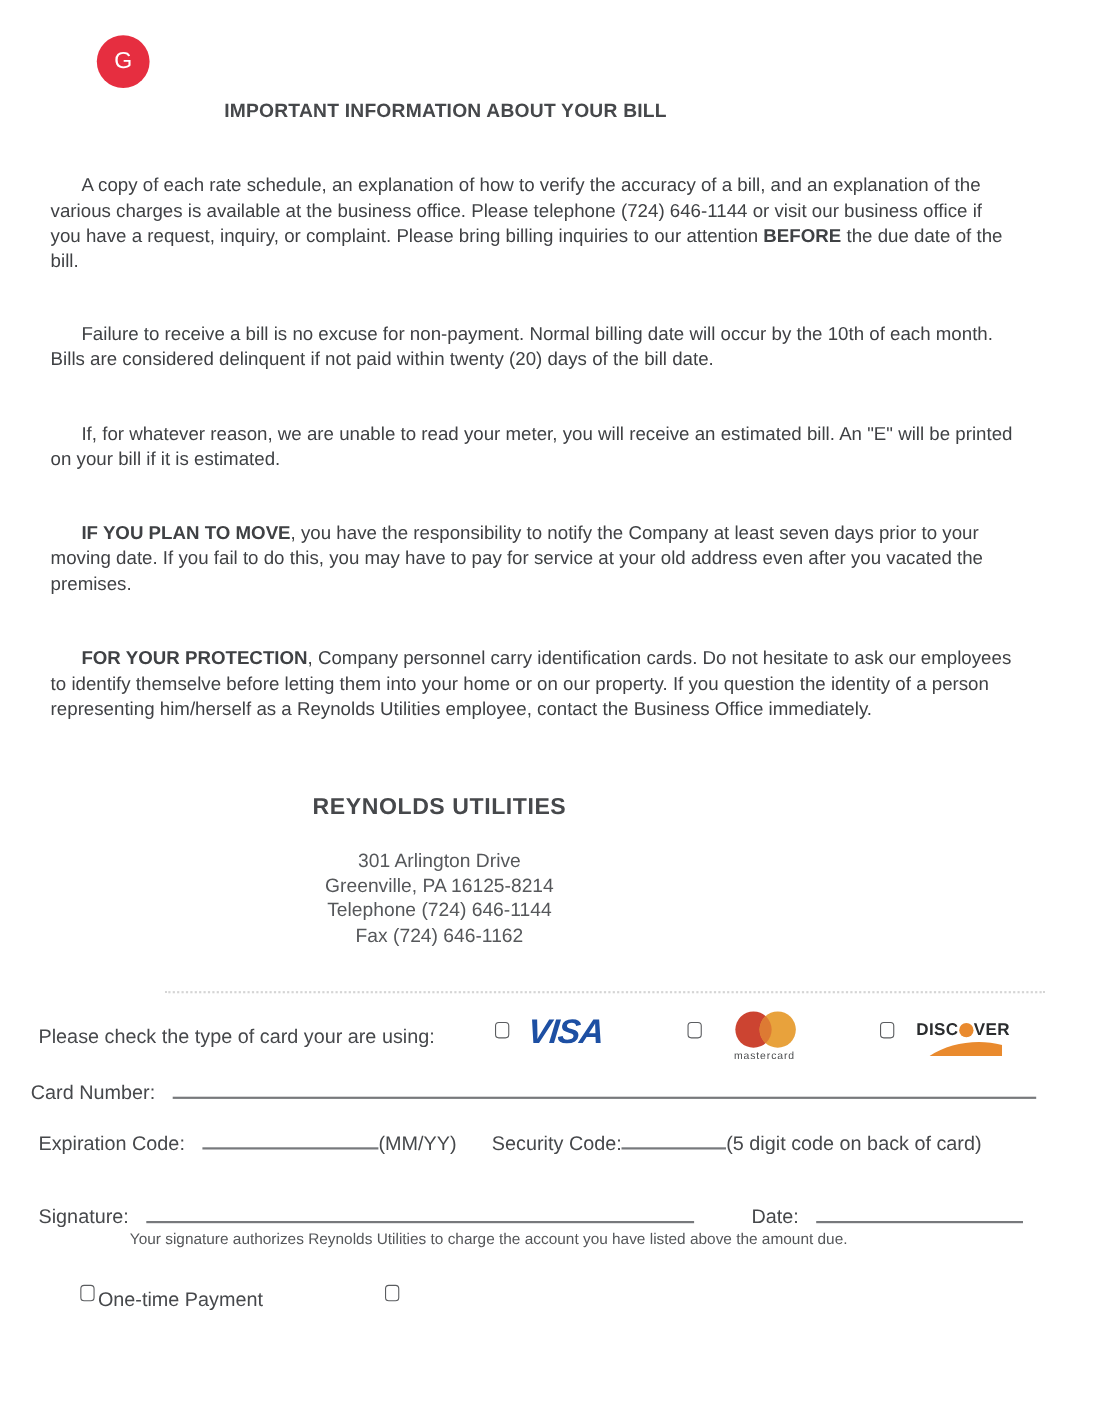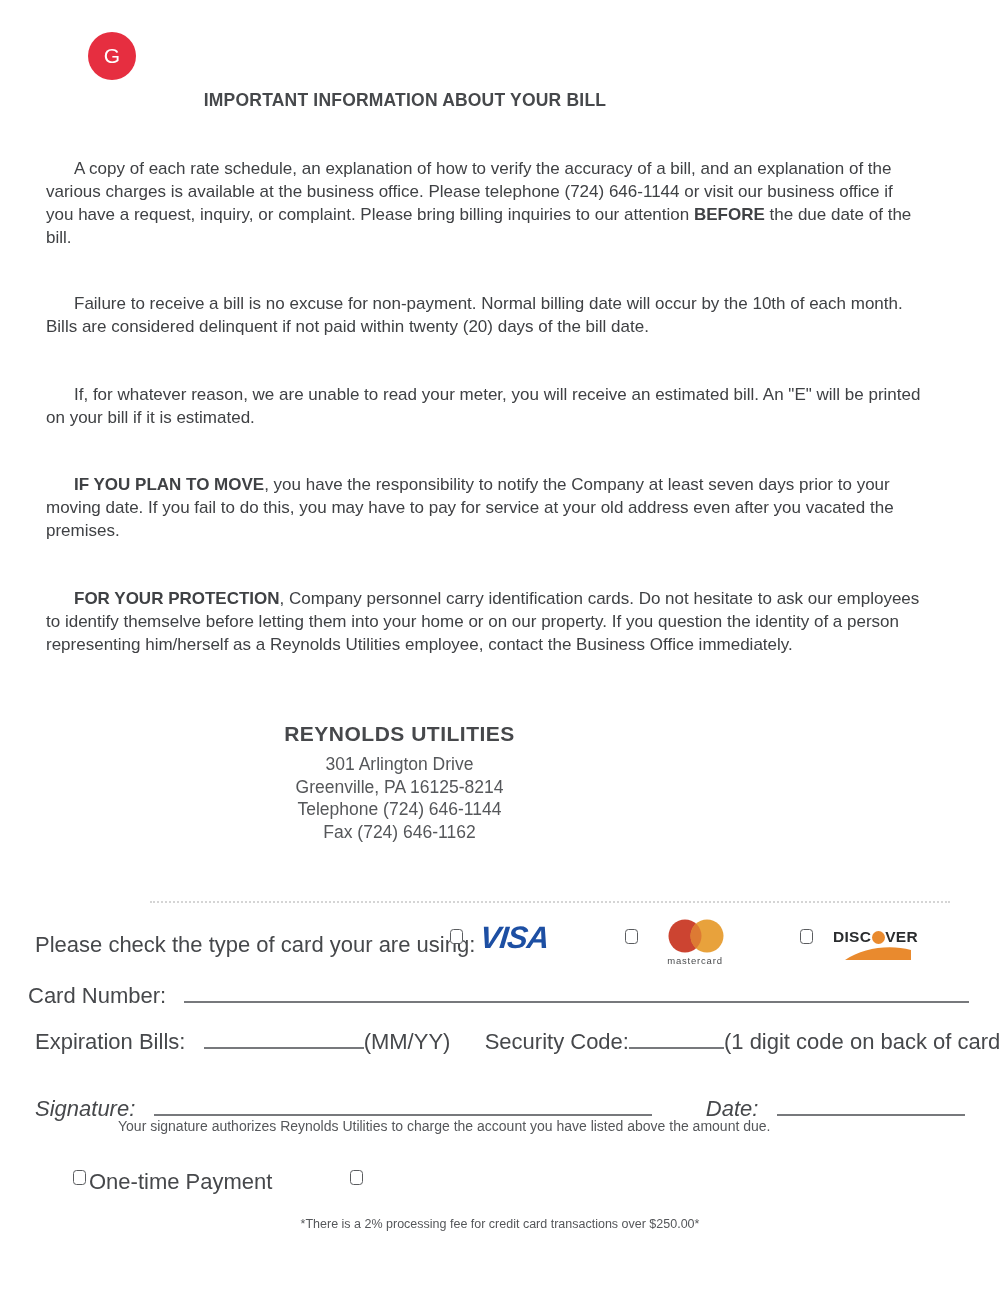--- a/index.html
+++ b/index.html
@@ -30,26 +30,26 @@
     font-size:17px; line-height:23px;
     text-indent:28px;
   }
   .p0 { top:157px; }
   .p1 { top:292px; }
   .p2 { top:383px; }
   .p3 { top:473px; }
   .p4 { top:587px; }
   .company { position:absolute; top:722px; left:0; width:799px; text-align:center; }
   .company-name { font-size:21px; font-weight:bold; letter-spacing:0.5px; color:#46484b; }
-  .company-addr { margin-top:7px; font-size:17.5px; line-height:22.5px; color:#55575a; }
+  .company-addr { margin-top:25px; font-size:17.5px; line-height:22.5px; color:#55575a; }
   .perf {
     position:absolute; top:901px; left:150px; width:800px;
     border-top:2px dotted #c8c8c8; opacity:0.75;
   }
-  .row { position:absolute; font-size:22px; color:#46484b; white-space:nowrap; }
+  .row { position:absolute; font-size:18px; color:#46484b; white-space:nowrap; }
   .cb {
     display:inline-block; width:13px; height:15px;
     border:1.6px solid #5a5c5f; border-radius:3.5px;
     background:#fff; vertical-align:middle;
   }
   .fill-line { display:inline-block; border-bottom:2px solid #77797c; height:16px; vertical-align:baseline; }
   
   .cardtype-label { position:absolute; left:35px; top:932px; }
   .cb-visa { position:absolute; left:450px; top:929px; }
   .visa-logo {
@@ -70,21 +70,21 @@
     white-space:nowrap;
   }
   .disc-dot {
     display:inline-block; width:13px; height:13px; border-radius:50%;
     background:#e98a2e; vertical-align:-1.5px; margin:0 0.5px;
   }
   .disc-swoosh { position:absolute; left:12px; top:15px; }
   
   .row-cardnum { left:28px; top:983px; }
   .row-exp { left:35px; top:1029px; }
-  .row-sig { left:35px; top:1096px;font-style:italic; }
+  .row-sig { left:35px; top:1096px; }
   .sig-note {
     position:absolute; left:118px; top:1118px;
     font-size:14px; color:#55575a;
   }
   .row-opts { top:1168px; left:0; width:1000px; }
   .opt1 { position:absolute; left:73px; top:0; }
   .opt2 { position:absolute; left:350px; top:0; }
   .opt-label { margin-left:3px; vertical-align:middle; }
   .footnote {
     position:absolute; top:1217px; left:0; width:1000px; text-align:center;
@@ -144,38 +144,37 @@
     </svg>
   </div>
 
   <div class="row row-cardnum">
     <span>Card Number:</span>
     <span class="gap-s"></span>
     <span class="fill-line" style="width:785px"></span>
   </div>
 
   <div class="row row-exp">
-    <span>Expiration Bills:</span>
+    <span>Expiration Code:</span>
     <span class="gap-s"></span>
     <span class="fill-line" style="width:160px"></span><span>(MM/YY)</span>
     <span style="display:inline-block;width:22px"></span>
-    <span>Security Code:</span><span class="fill-line" style="width:95px"></span><span>(1 digit code on back of card)</span>
+    <span>Security Code:</span><span class="fill-line" style="width:95px"></span><span>(5 digit code on back of card)</span>
   </div>
 
   <div class="row row-sig">
     <span>Signature:</span>
     <span class="gap-s"></span>
     <span class="fill-line" style="width:498px"></span>
     <span style="display:inline-block;width:42px"></span>
     <span>Date:</span>
     <span class="gap-s"></span>
     <span class="fill-line" style="width:188px"></span>
   </div>
   <div class="sig-note">Your signature authorizes Reynolds Utilities to charge the account you have listed above the amount due.</div>
 
   <div class="row row-opts">
     <span class="opt1"><span class="cb" style="vertical-align:3px"></span><span class="opt-label">One-time Payment</span></span>
     <span class="opt2"><span class="cb" style="vertical-align:3px"></span></span>
   </div>
 
-  <div class="footnote">*There is a 2% processing fee for credit card transactions over $250.00*</div>
 
 </div>
 
 </body></html>

